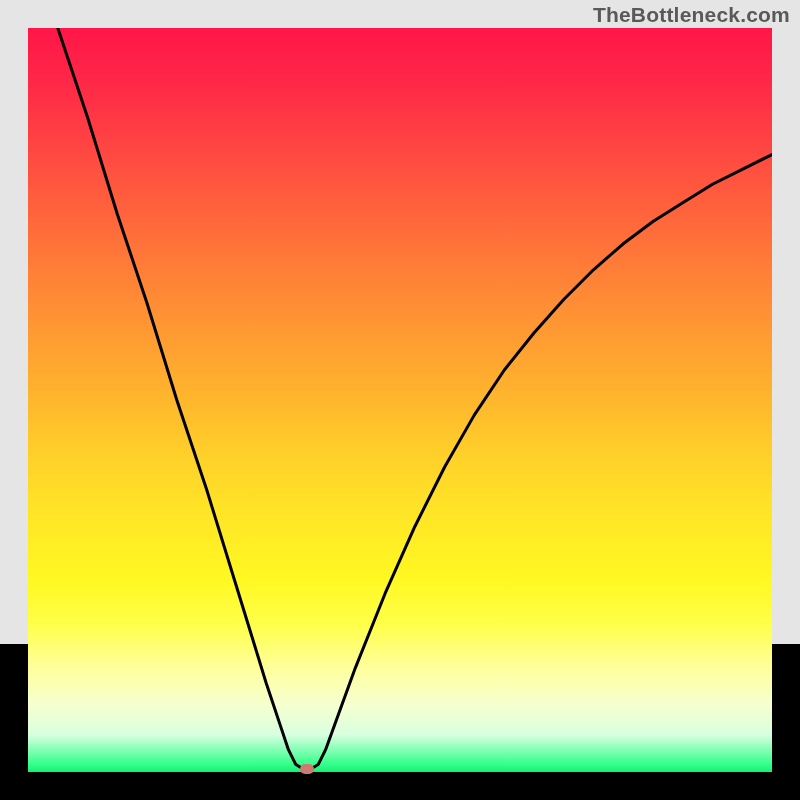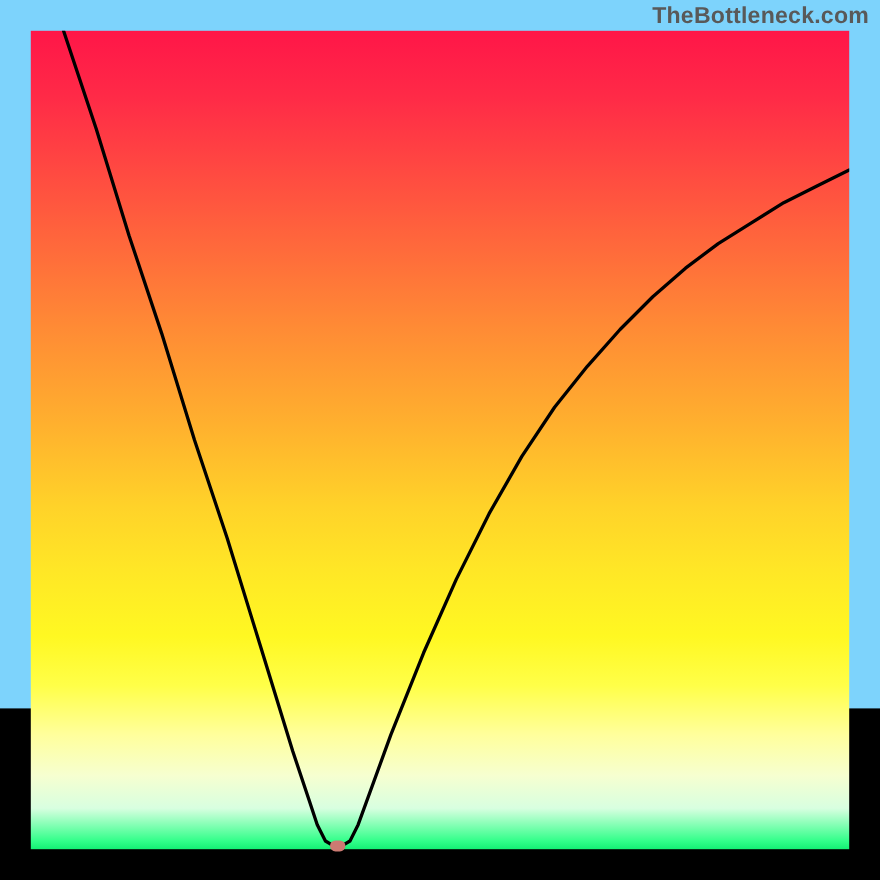--- a/index.html
+++ b/index.html
@@ -1,16 +1,16 @@
 <!DOCTYPE html>
 <html><head>
 <meta charset="utf-8">
 <style>
   html,body{margin:0;padding:0;width:800px;height:800px;background:#000;overflow:hidden}
-  .frame{position:absolute;left:0;top:0;width:800px;height:644px;background:#7dd3fc}
+  .frame{position:absolute;left:0;top:0;width:800px;height:644px;background:#e5e5e5}
   .plot{position:absolute;left:28px;top:28px;width:744px;height:744px;
         background:linear-gradient(to bottom,
           #ff1648 0%,
           #ff2a47 8%,
           #ff5a3e 22%,
           #ff8a35 36%,
           #ffb02e 48%,
           #ffd229 58%,
           #ffe726 66%,
           #fff822 74%,

